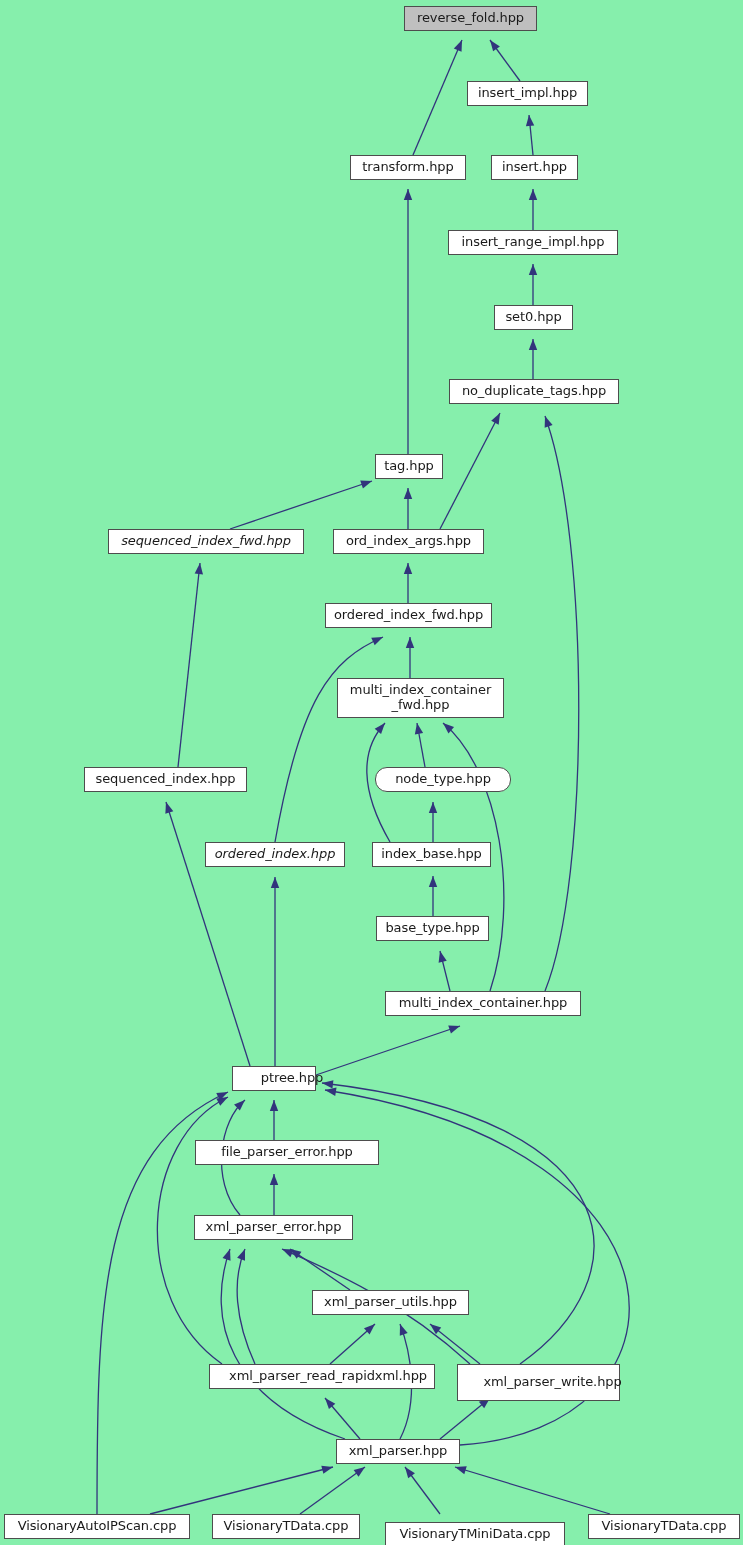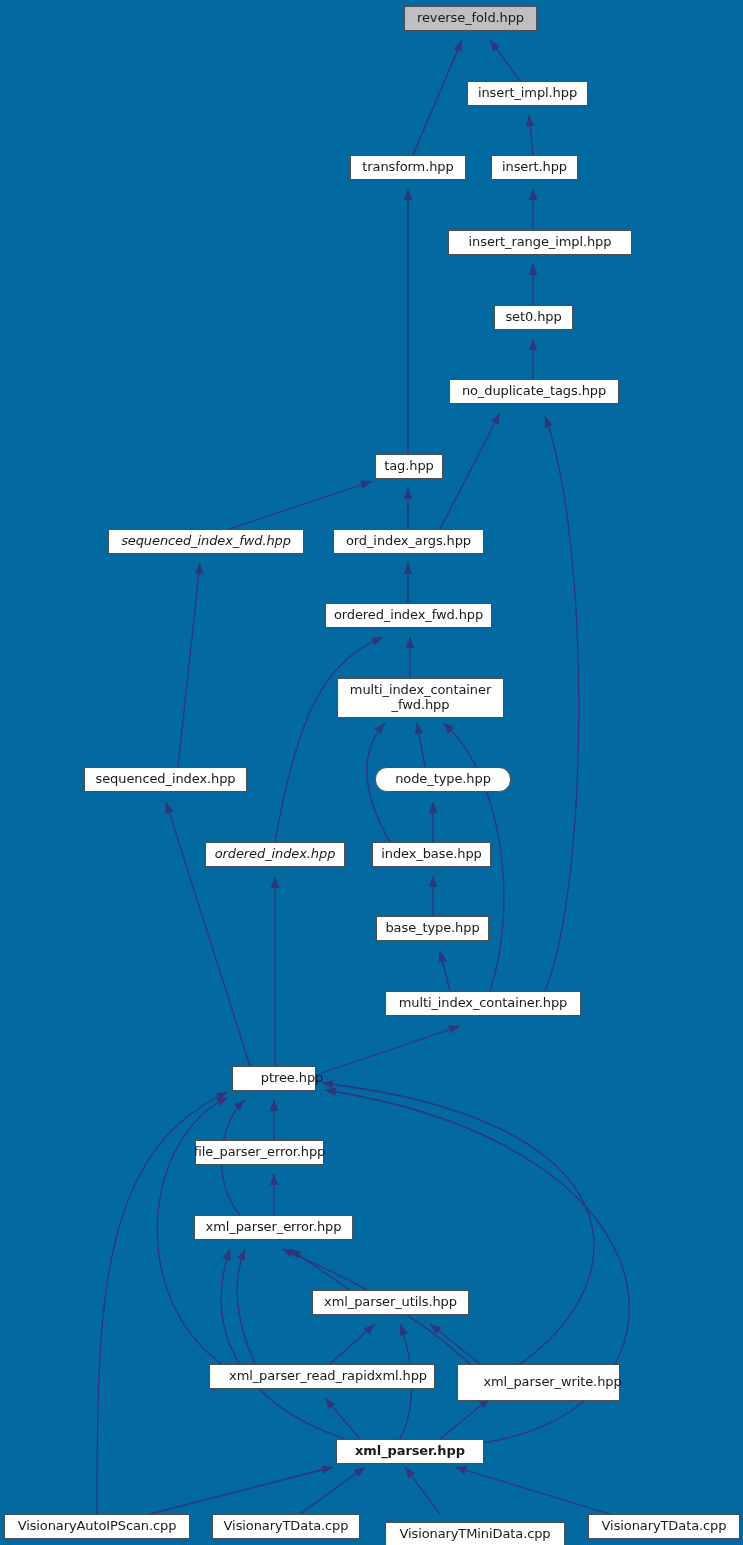--- a/index.html
+++ b/index.html
@@ -4,21 +4,21 @@
 <style>
   html, body {
     margin: 0;
     padding: 0;
     background: #ffffff;
   }
   #graph-root {
     position: relative;
     width: 743px;
     height: 1545px;
-    background: #0369a1;
+    background: #86efac;
     font-family: "DejaVu Sans", "Liberation Sans", sans-serif;
     overflow: hidden;
   }
   #graph-svg {
     position: absolute;
     left: 0;
     top: 0;
     width: 743px;
     height: 1545px;
   }
@@ -231,40 +231,40 @@
       <g>
         <path class="edge-line" d="M 610,1514 L 455,1467"></path>
         <polygon class="edge-head" points="455,1467 466.7454505312527,1466.1727202299728 464.3079228048239,1474.211280958293"></polygon>
       </g>
     </svg>
   <div id="node-layer">
       <div class="node-box root" style="left: 404px; top: 6px; width: 133px; height: 25px;">reverse_fold.hpp</div>
       <div class="node-box" style="left: 467px; top: 81px; width: 121px; height: 25px;">insert_impl.hpp</div>
       <div class="node-box" style="left: 350px; top: 155px; width: 116px; height: 25px;">transform.hpp</div>
       <div class="node-box" style="left: 491px; top: 155px; width: 87px; height: 25px;">insert.hpp</div>
-      <div class="node-box" style="left: 448px; top: 230px; width: 184px; height: 25px;">insert_range_impl.hpp</div>
+      <div class="node-box" style="left: 448px; top: 230px; width: 170px; height: 25px;">insert_range_impl.hpp</div>
       <div class="node-box" style="left: 494px; top: 305px; width: 79px; height: 25px;">set0.hpp</div>
       <div class="node-box" style="left: 449px; top: 379px; width: 170px; height: 25px;">no_duplicate_tags.hpp</div>
       <div class="node-box" style="left: 375px; top: 454px; width: 68px; height: 25px;">tag.hpp</div>
       <div class="node-box" style="left: 108px; top: 529px; width: 196px; height: 25px; font-style: italic;">sequenced_index_fwd.hpp</div>
       <div class="node-box" style="left: 333px; top: 529px; width: 151px; height: 25px;">ord_index_args.hpp</div>
       <div class="node-box" style="left: 325px; top: 603px; width: 167px; height: 25px;">ordered_index_fwd.hpp</div>
       <div class="node-box" style="left: 337px; top: 678px; width: 167px; height: 40px;">multi_index_container
 _fwd.hpp</div>
       <div class="node-box" style="left: 375px; top: 767px; width: 136px; height: 25px; border-radius: 12px;">node_type.hpp</div>
       <div class="node-box" style="left: 84px; top: 767px; width: 163px; height: 25px;">sequenced_index.hpp</div>
       <div class="node-box" style="left: 205px; top: 842px; width: 140px; height: 25px; font-style: italic;">ordered_index.hpp</div>
       <div class="node-box" style="left: 372px; top: 842px; width: 119px; height: 25px;">index_base.hpp</div>
       <div class="node-box" style="left: 376px; top: 916px; width: 113px; height: 25px;">base_type.hpp</div>
       <div class="node-box" style="left: 385px; top: 991px; width: 196px; height: 25px;">multi_index_container.hpp</div>
       <div class="node-box" style="left: 232px; top: 1066px; width: 84px; height: 25px; padding-left: 36px;">ptree.hpp</div>
-      <div class="node-box" style="left: 195px; top: 1140px; width: 129px; height: 25px;">file_parser_error.hpp</div>
+      <div class="node-box" style="left: 195px; top: 1140px; width: 184px; height: 25px;">file_parser_error.hpp</div>
       <div class="node-box" style="left: 194px; top: 1215px; width: 159px; height: 25px;">xml_parser_error.hpp</div>
       <div class="node-box" style="left: 312px; top: 1290px; width: 157px; height: 25px;">xml_parser_utils.hpp</div>
       <div class="node-box" style="left: 209px; top: 1364px; width: 226px; height: 25px; padding-left: 12px;">xml_parser_read_rapidxml.hpp</div>
       <div class="node-box" style="left: 457px; top: 1364px; width: 163px; height: 37px; padding-left: 28px;">xml_parser_write.hpp</div>
-      <div class="node-box" style="left: 336px; top: 1439px; width: 148px; height: 25px; font-weight: bold;">xml_parser.hpp</div>
+      <div class="node-box" style="left: 336px; top: 1439px; width: 124px; height: 25px;">xml_parser.hpp</div>
       <div class="node-box" style="left: 4px; top: 1514px; width: 186px; height: 25px;">VisionaryAutoIPScan.cpp</div>
       <div class="node-box" style="left: 212px; top: 1514px; width: 148px; height: 25px;">VisionaryTData.cpp</div>
       <div class="node-box" style="left: 385px; top: 1514px; width: 180px; height: 25px; margin-top: 8px;">VisionaryTMiniData.cpp</div>
       <div class="node-box" style="left: 588px; top: 1514px; width: 152px; height: 25px;">VisionaryTData.cpp</div>
     </div>
 </div>
 
 </body></html>

